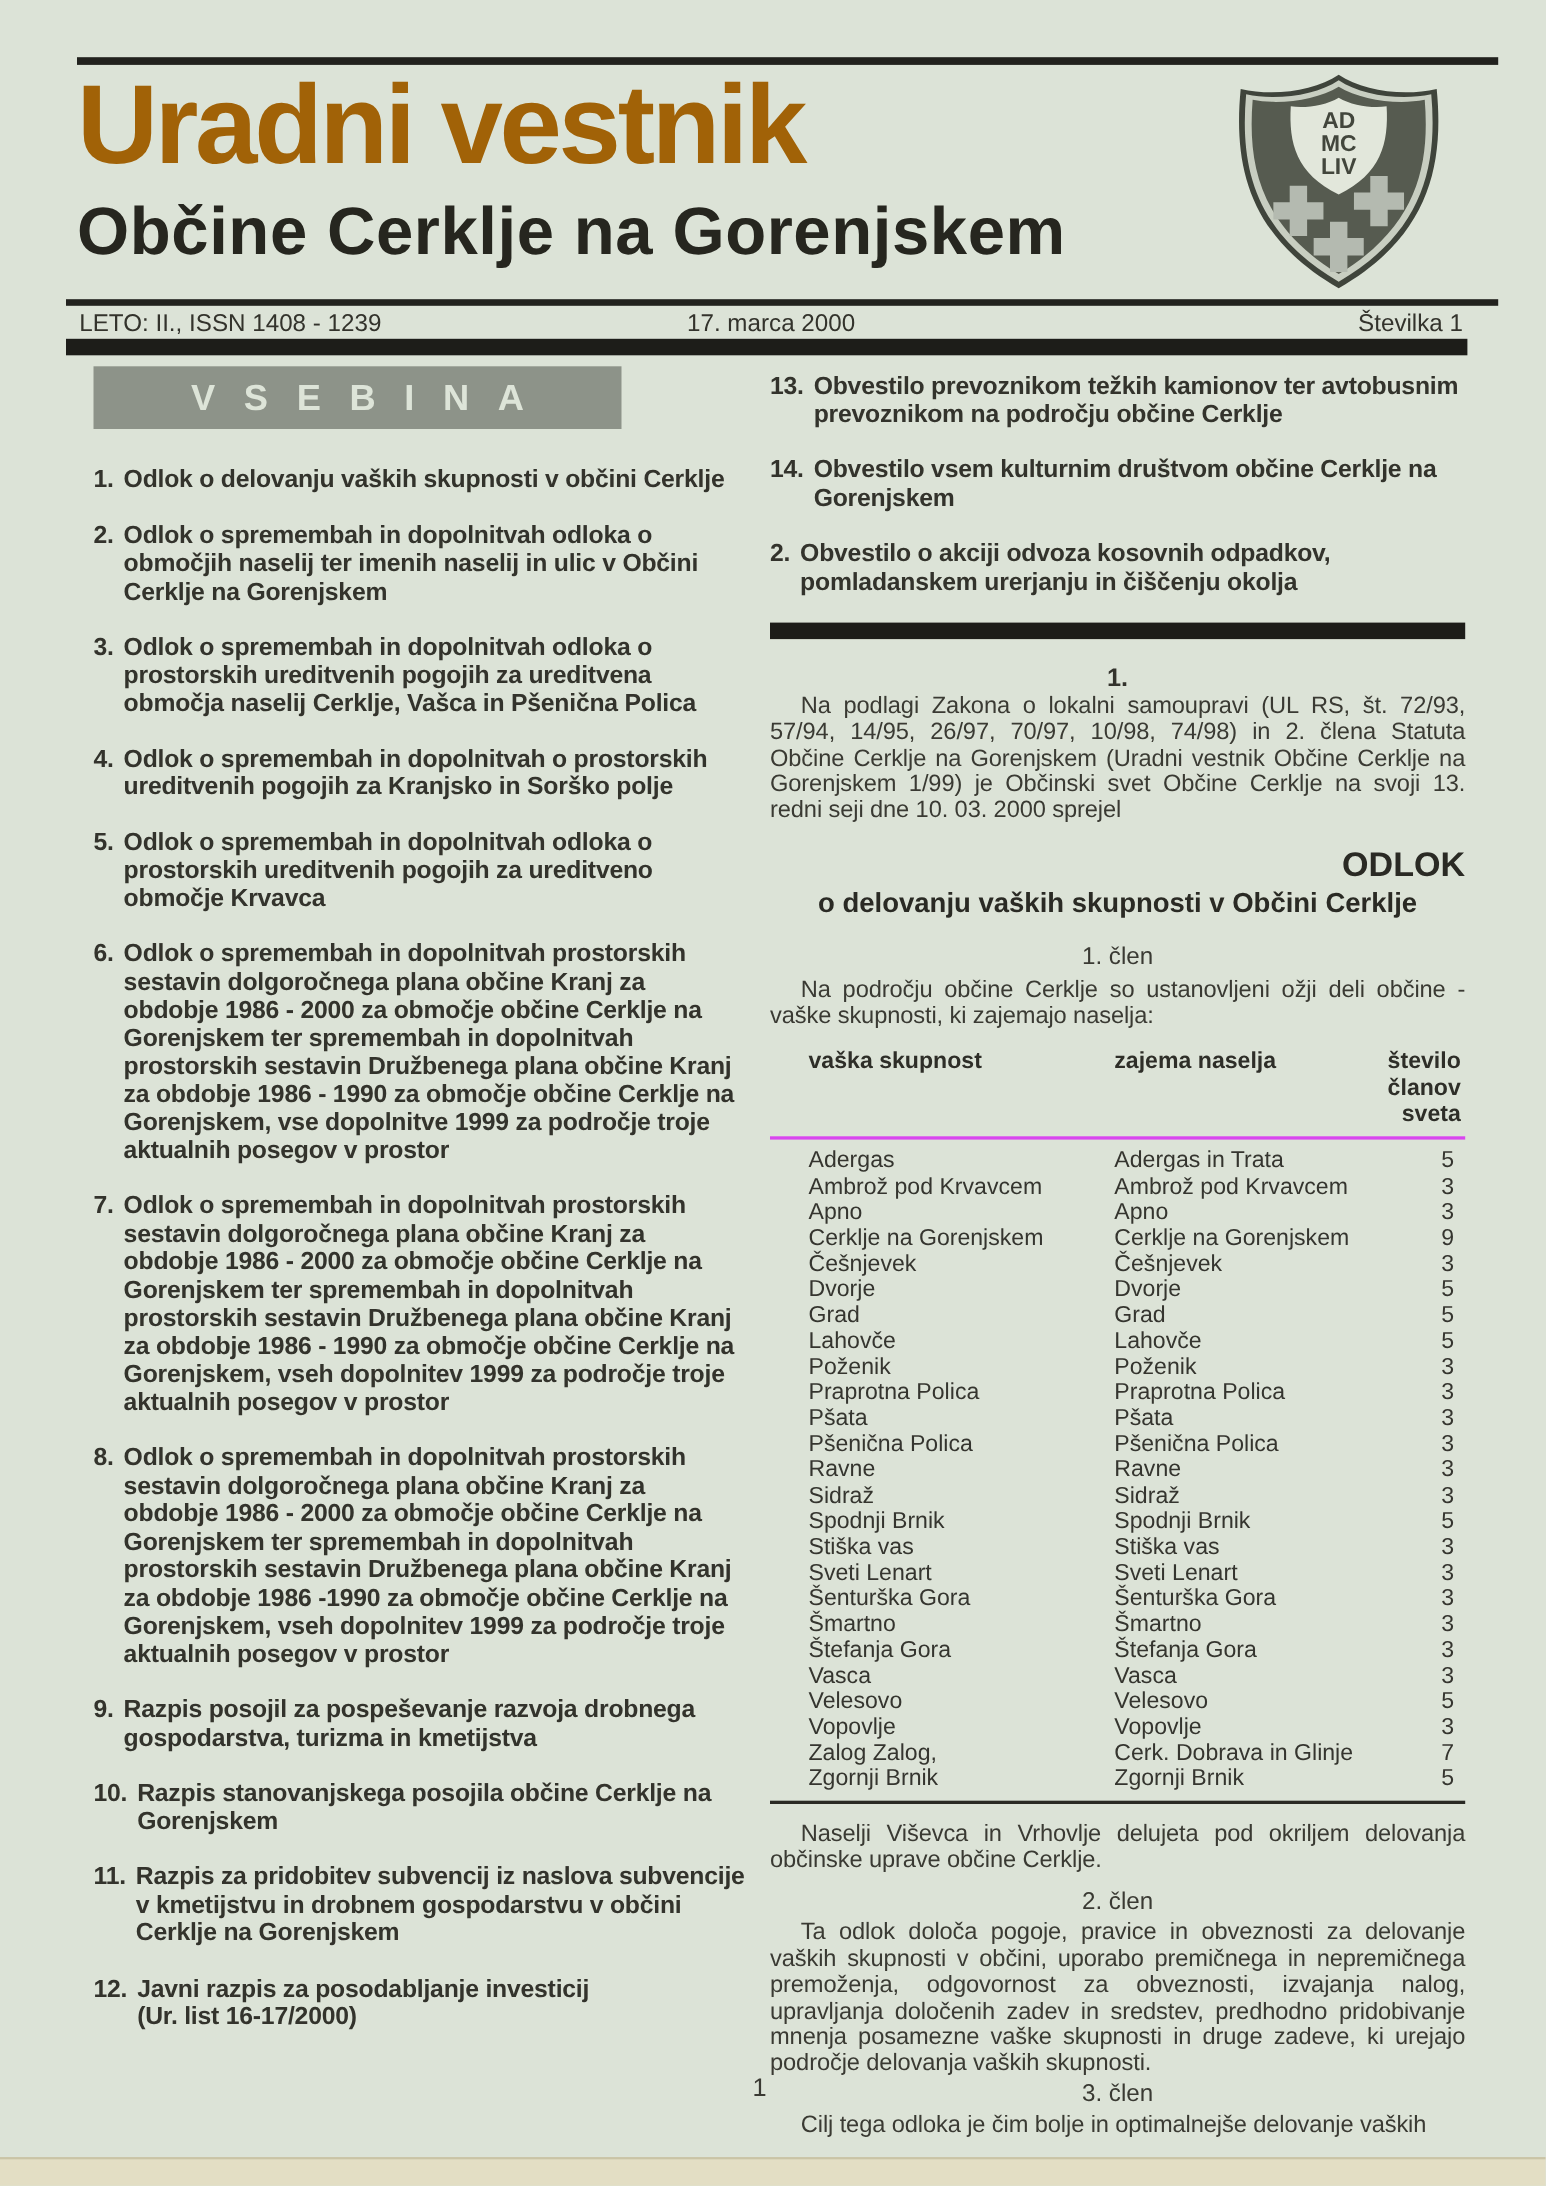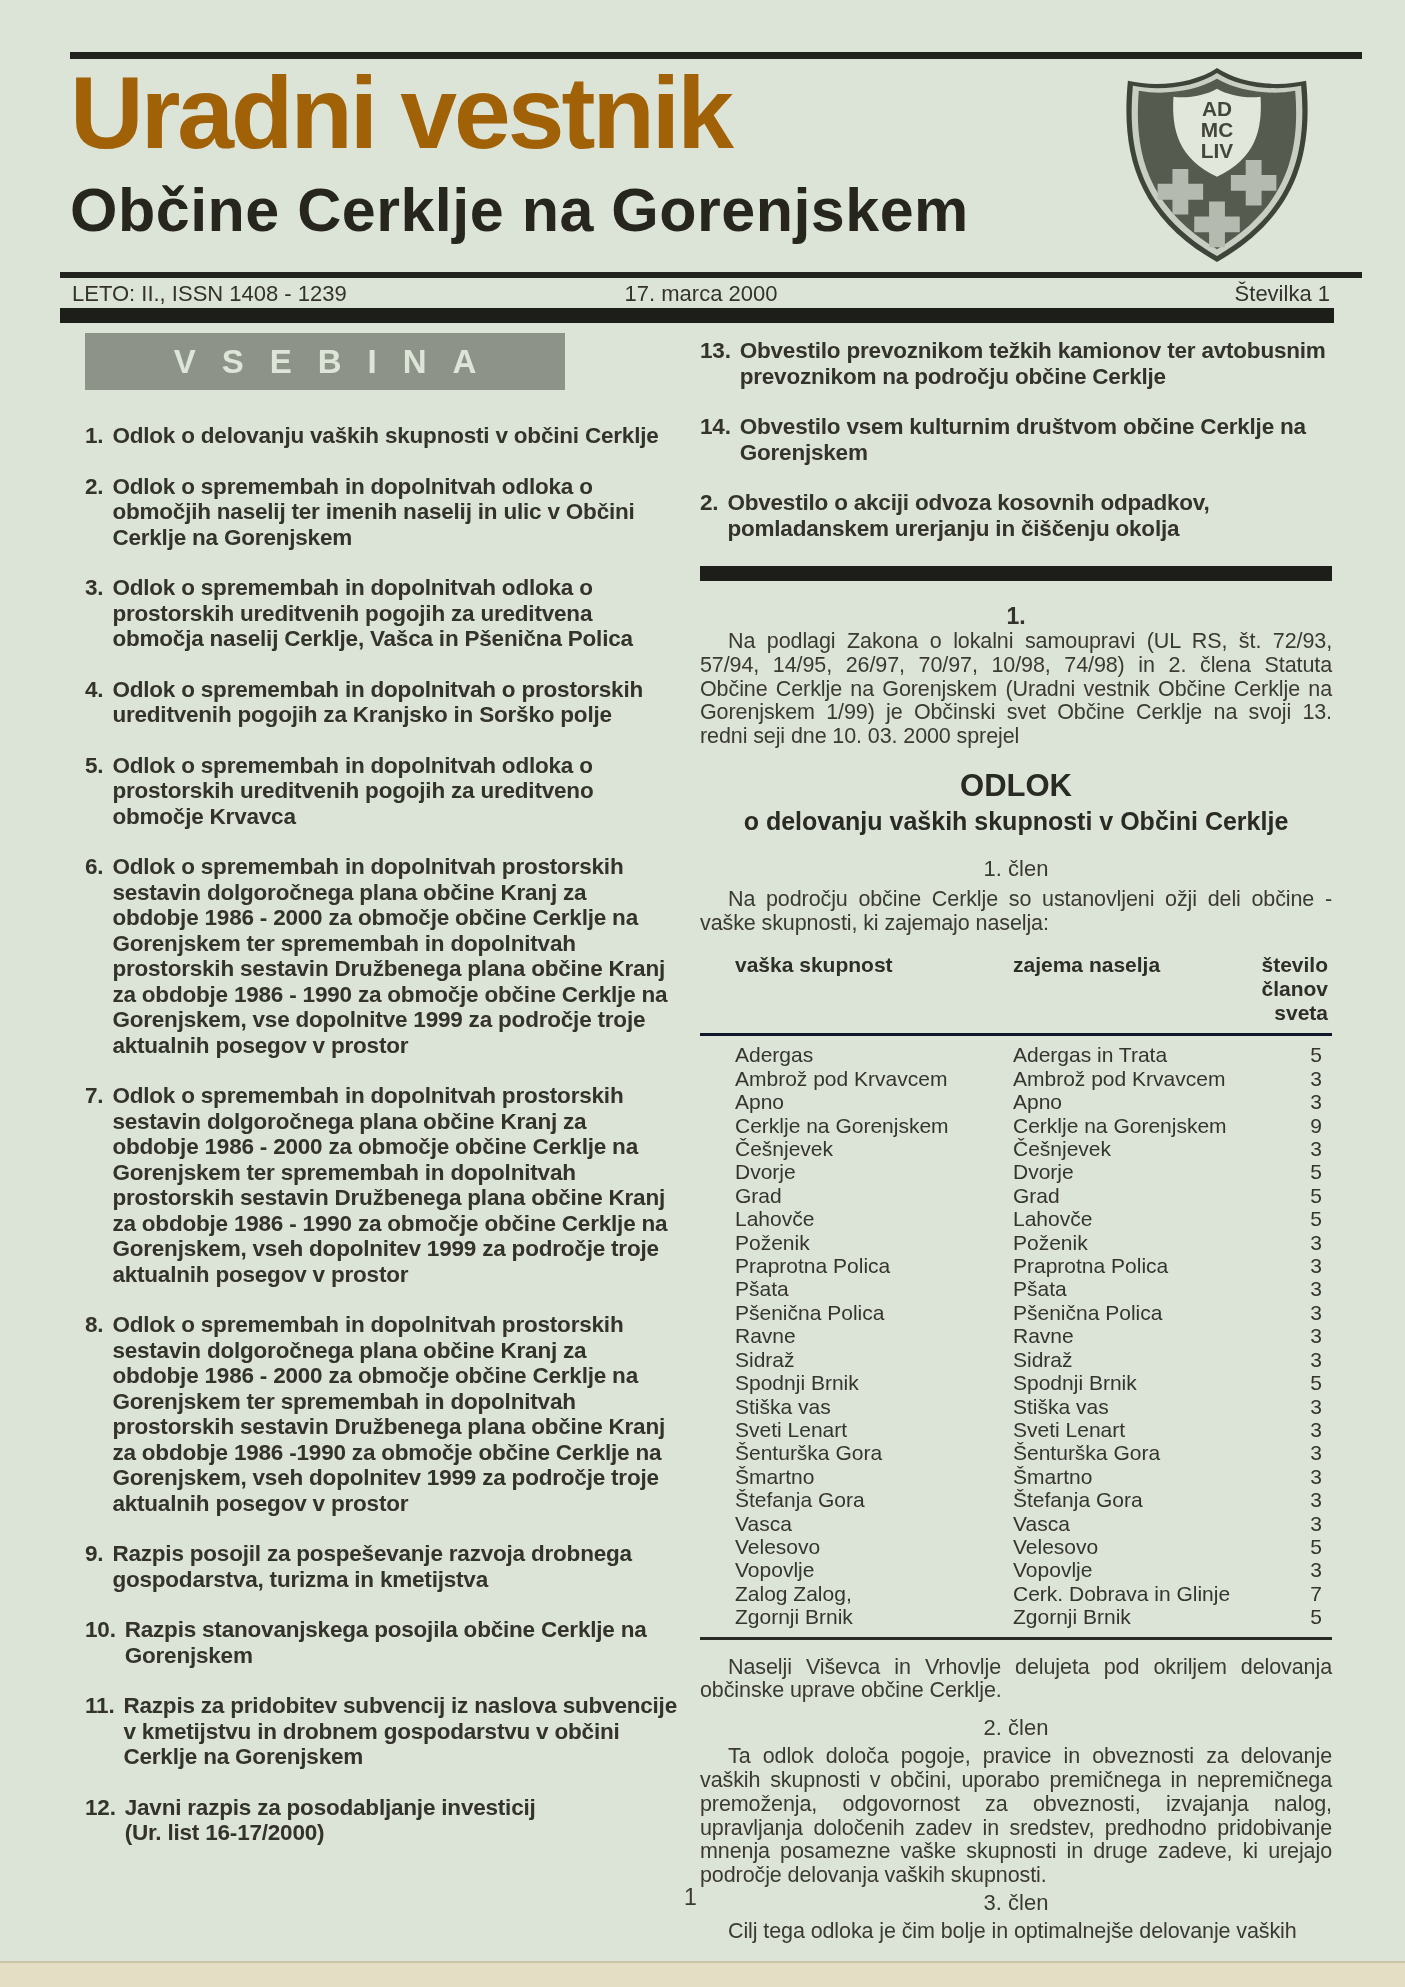--- a/index.html
+++ b/index.html
@@ -51,31 +51,31 @@
   .toc-item .toc-text{white-space:pre-line;}
 
   #bar-right{width:632px;height:15px;background:#1d1d19;margin-top:22px;}
 
   .center-head{ text-align:center;font-size:23px;color:#33332c;}
   #section-number{margin-top:22px;font-weight:bold;}
   .body-par{
     font-size:21.5px;line-height:23.8px;text-align:justify;color:#3a3a33;
     text-indent:28px;letter-spacing:-0.1px;
   }
-  #decree-title{text-align:center;font-size:31px;font-weight:bold;color:#2a2a24;margin-top:20px;line-height:1.1;}
+  #decree-title{text-align:right;font-size:31px;font-weight:bold;color:#2a2a24;margin-top:20px;line-height:1.1;}
   #decree-subtitle{text-align:center;font-size:25px;font-weight:bold;color:#2a2a24;margin-top:4px;line-height:1.15;}
   .clen-head{text-align:center;font-size:22px;color:#3a3a33;margin-top:20px;}
   #clen1-par{margin-top:6px;}
 
   
   #vs-table{margin-top:18px;}
   .t-grid{display:grid;grid-template-columns:313px 237px 1fr;}
   #t-head{
     font-size:21px;font-weight:bold;color:#2e2e28;
-    padding-bottom:8px;border-bottom:3px solid #0f172a;
+    padding-bottom:8px;border-bottom:3px solid #d946ef;
   }
   #t-head .h1{padding-left:35px;}
   #t-head .h3{text-align:right;padding-right:4px;}
   #t-rows{padding-top:7px;padding-bottom:8px;border-bottom:3px solid #2a2a24;}
   .t-row{font-size:21px;line-height:23.4px;color:#35352f;}
   .t-row .c1{padding-left:35px;}
   .t-row .c3{text-align:right;padding-right:10px;}
 
   #after-table{margin-top:16px;}
   #clen2-head{margin-top:12px;}

